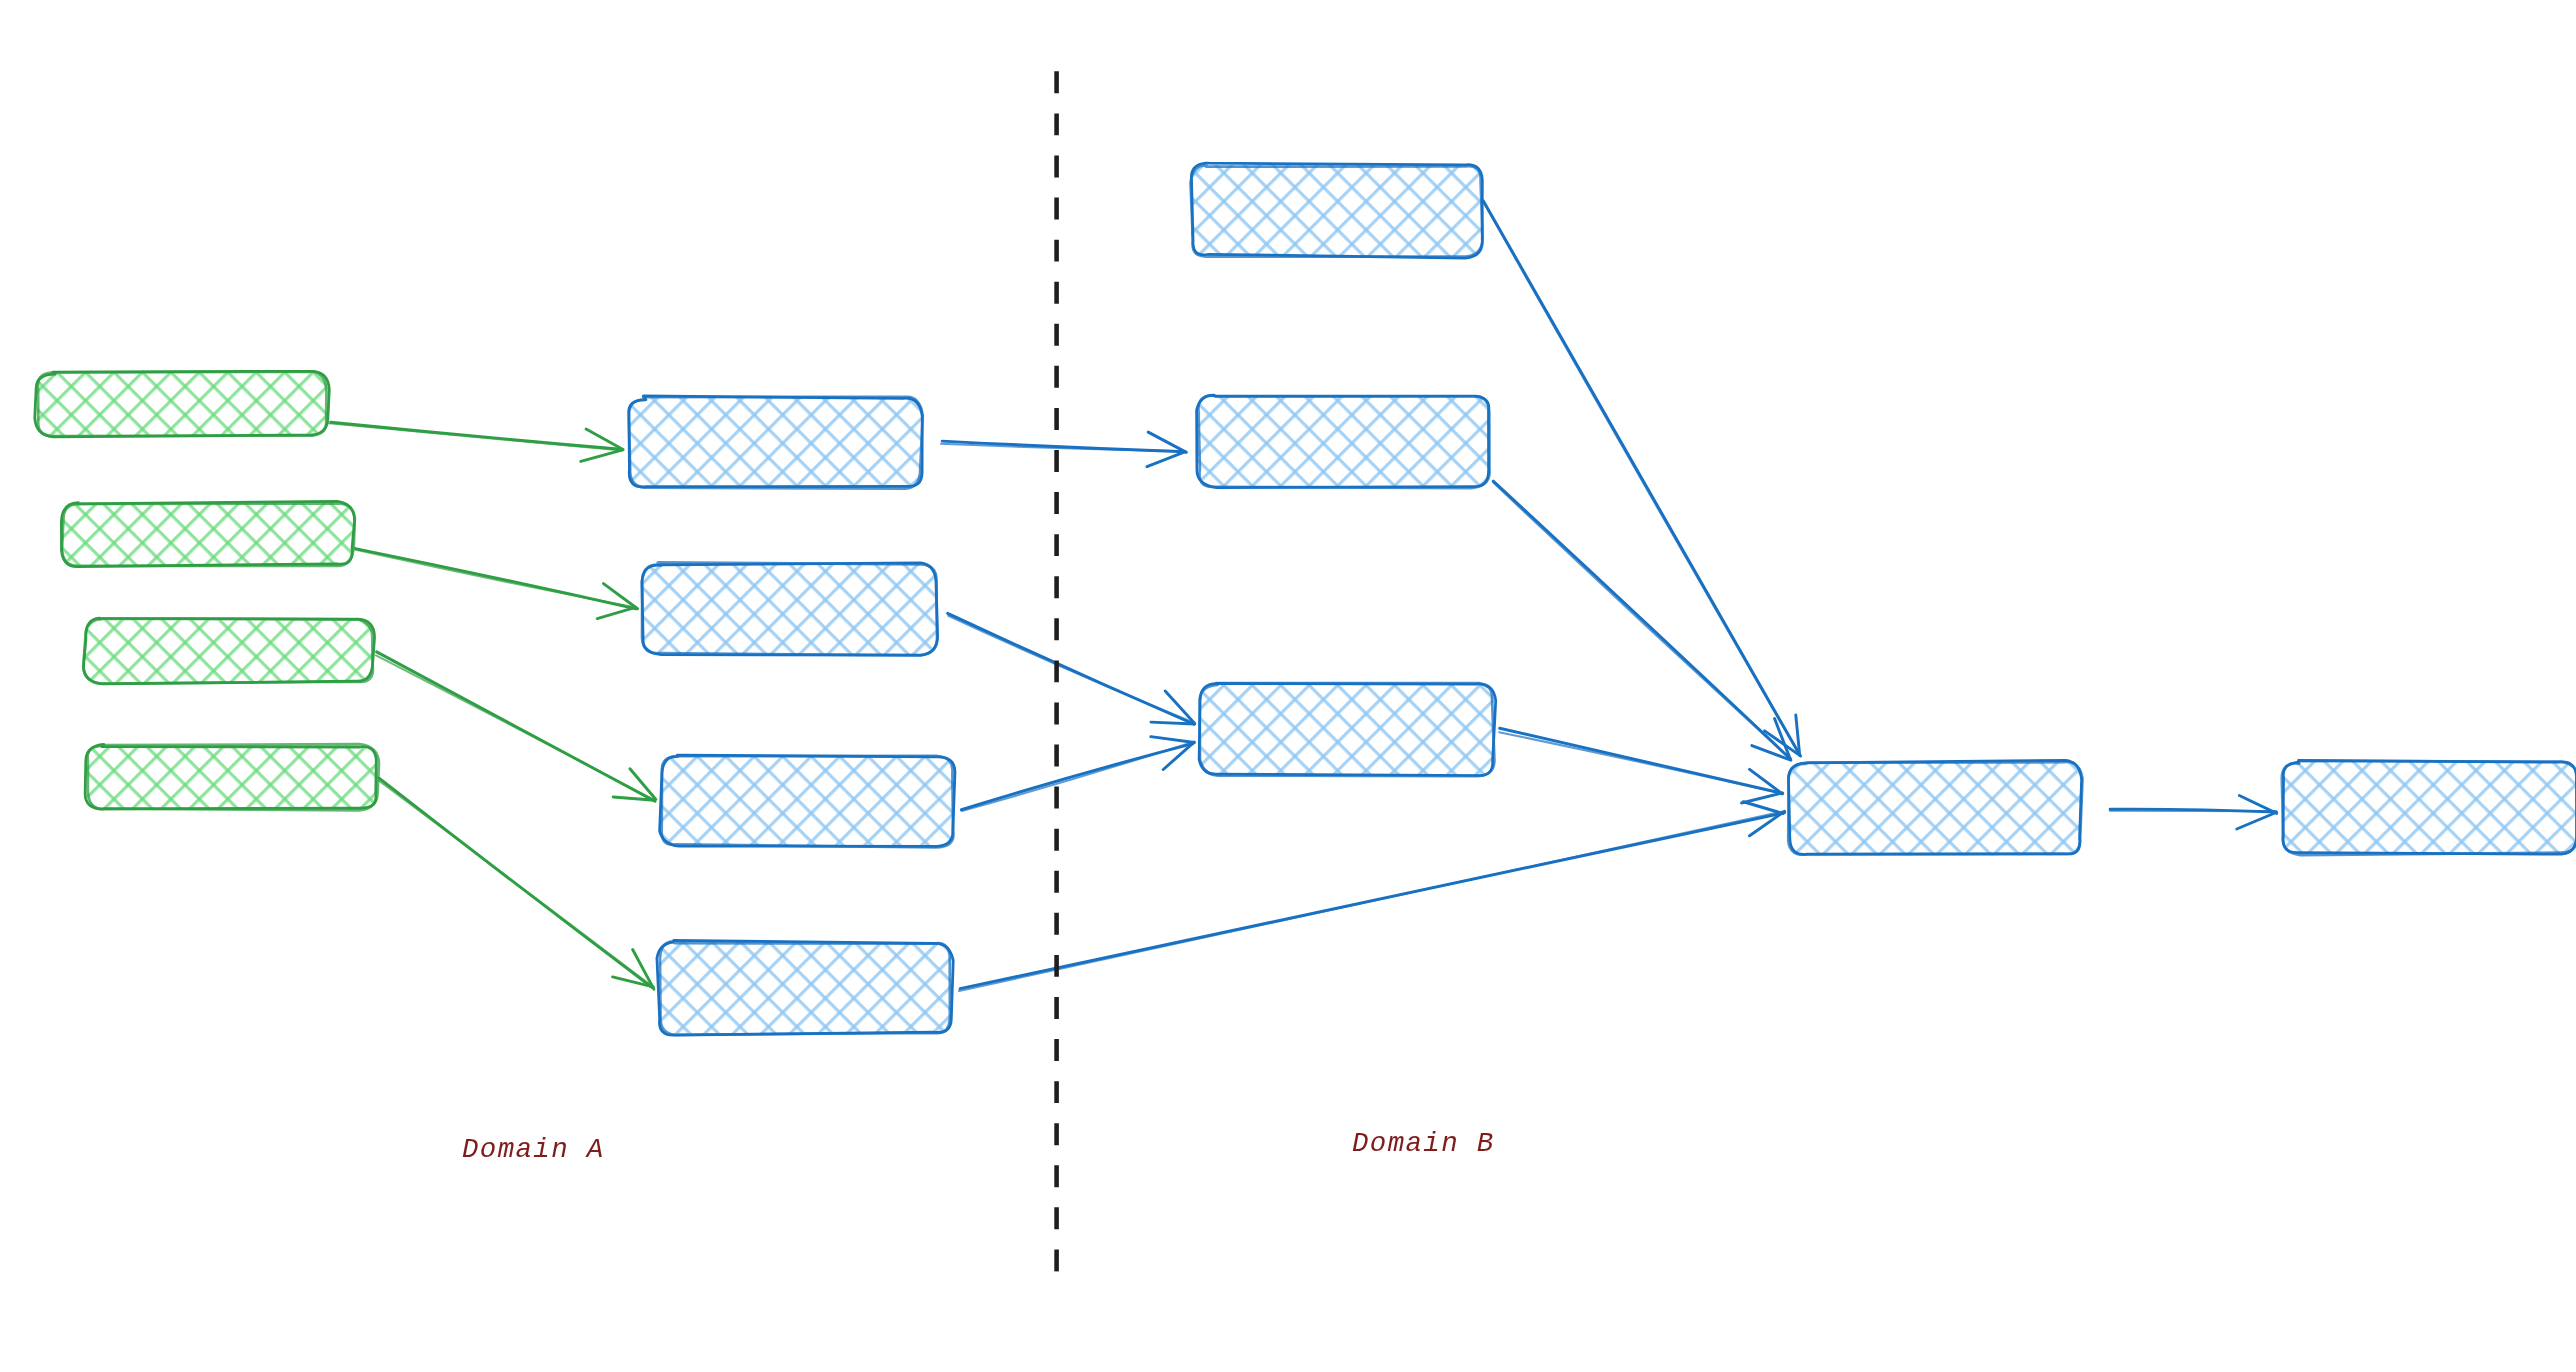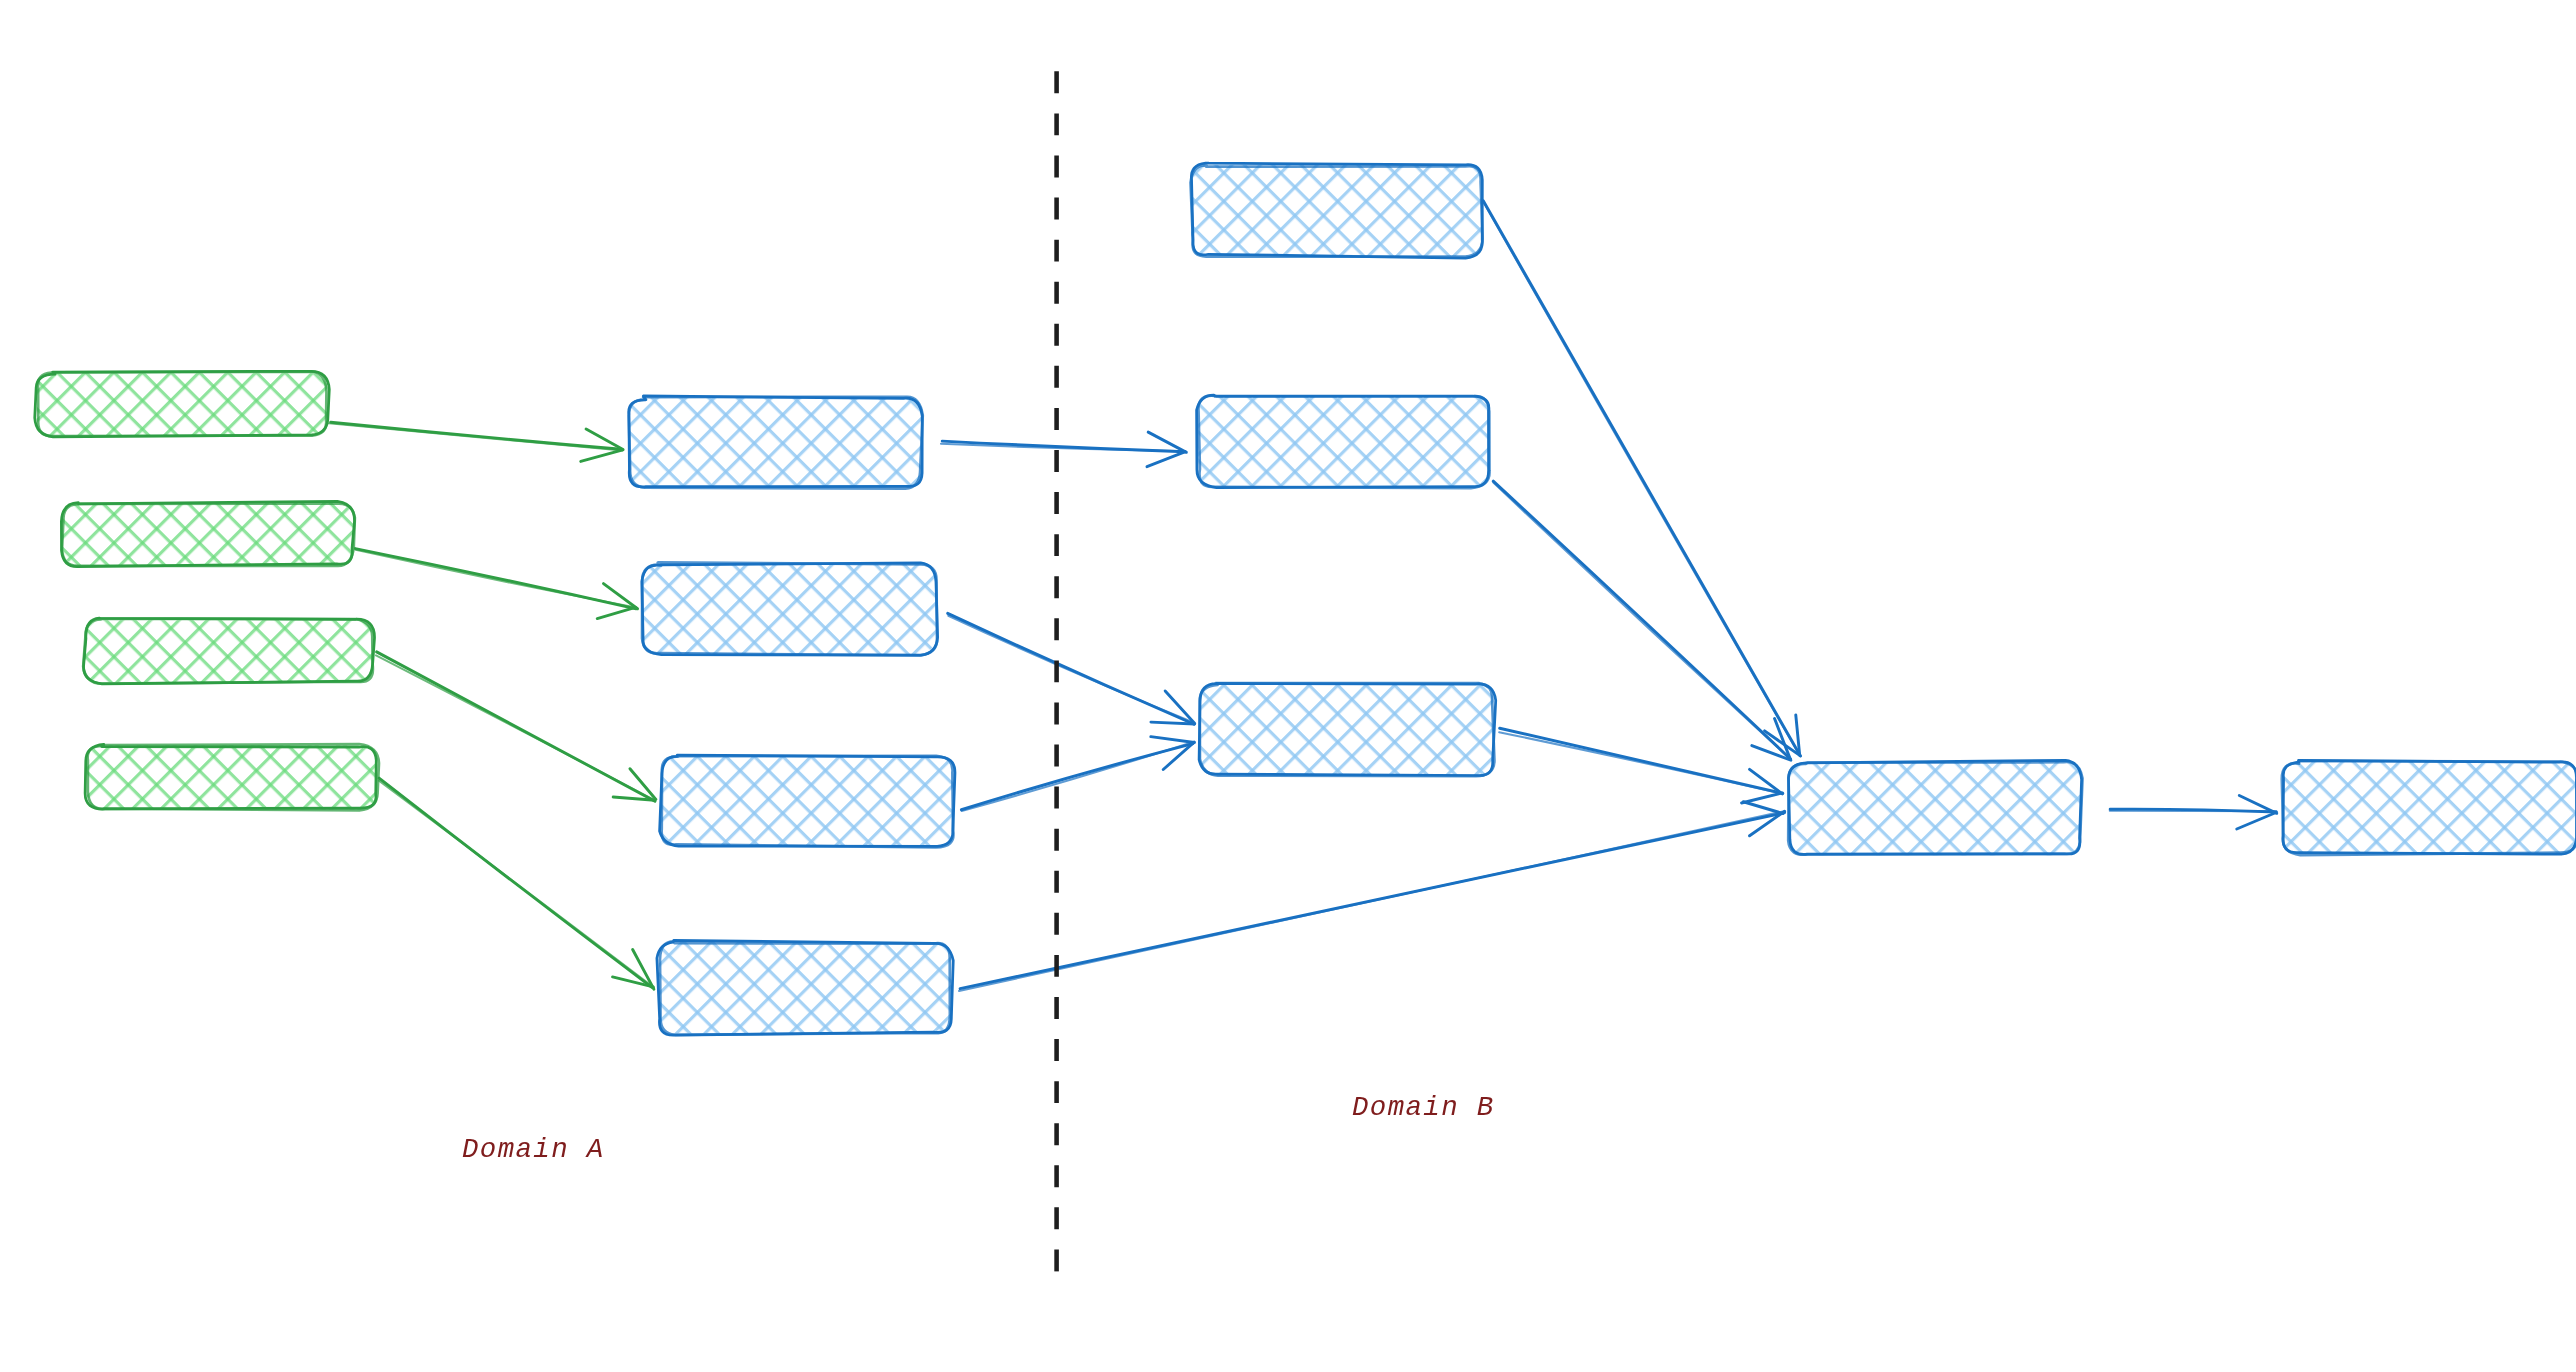--- a/index.html
+++ b/index.html
@@ -200,21 +200,21 @@
           <path d="M2512.7190320023888,831.293019199601 L2797.5839910873137,833.278130866251 Q2817.739653732227,831.1092202664862 2816.571562661031,852.6963571566606 L2816.937623025448,915.6324777616339 Q2815.0310190206537,934.7438913363702 2798.481348611173,933.8110666289045 L2511.559705543872,932.1832225209955 Q2494.0351286417035,932.6215031155485 2495.8868090167116,913.5583748344138 L2496.4103187458636,850.7147645005559 Q2493.9643849378285,834.9439110775216 2513.0401898394525,833.178910924112 Z" fill="none" stroke="#1971c2" stroke-width="3" stroke-linecap="round" stroke-linejoin="round" opacity="1"></path>
           <path d="M2513.632126332648,831.9878792768288 L2799.1897549644996,832.7979157457119 Q2816.791933156453,835.0294793148662 2817.9936902065733,850.0057633405578 L2816.5481022847575,916.6370705622421 Q2817.803167440371,932.6801880845242 2797.9736805925954,932.1727623945907 L2514.688108541392,934.8426743526211 Q2494.210464955033,932.0924141889868 2496.137185384397,915.3584565174573 L2494.5690022476806,852.2456353203606 Q2494.1578198439247,832.2365189558997 2513.2285893451553,834.9757851620092 Z" fill="none" stroke="#1971c2" stroke-width="3" stroke-linecap="round" stroke-linejoin="round" opacity="0.75"></path>
         </g>
       </g>
     <g id="divider-layer">
         <line x1="1155" y1="78" x2="1155" y2="1412" stroke="#1e1e1e" stroke-width="5" stroke-dasharray="24 22" stroke-linecap="butt"></line>
       </g>
   </svg>
 
   <div class="domain-label" id="label-domain-a" style="left: 462px; top: 1134px;">Domain A</div>
-  <div class="domain-label" id="label-domain-b" style="left: 1352px; top: 1092px;">Domain B</div>
+  <div class="domain-label" id="label-domain-b" style="left: 1352px; top: 1128px;">Domain B</div>
 
   <div id="node-hit-layer">
       <div class="node-hit" style="left: 37px; top: 373px; width: 291px; height: 62px;"></div>
       <div class="node-hit" style="left: 62px; top: 503px; width: 291px; height: 62px;"></div>
       <div class="node-hit" style="left: 84px; top: 620px; width: 289px; height: 62px;"></div>
       <div class="node-hit" style="left: 87px; top: 746px; width: 290px; height: 64px;"></div>
       <div class="node-hit" style="left: 628px; top: 398px; width: 293px; height: 90px;"></div>
       <div class="node-hit" style="left: 643px; top: 564px; width: 293px; height: 90px;"></div>
       <div class="node-hit" style="left: 661px; top: 757px; width: 293px; height: 90px;"></div>
       <div class="node-hit" style="left: 659px; top: 942px; width: 293px; height: 91px;"></div>

